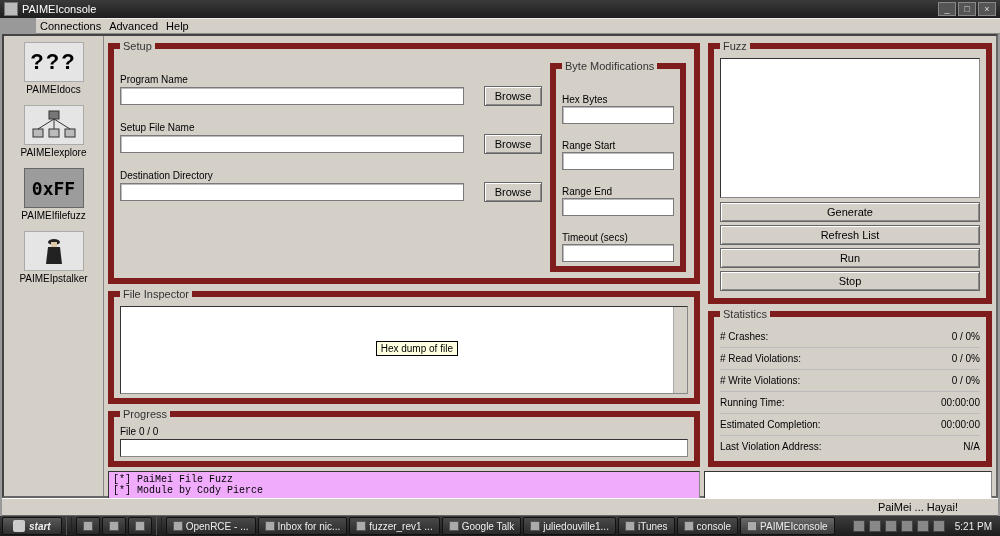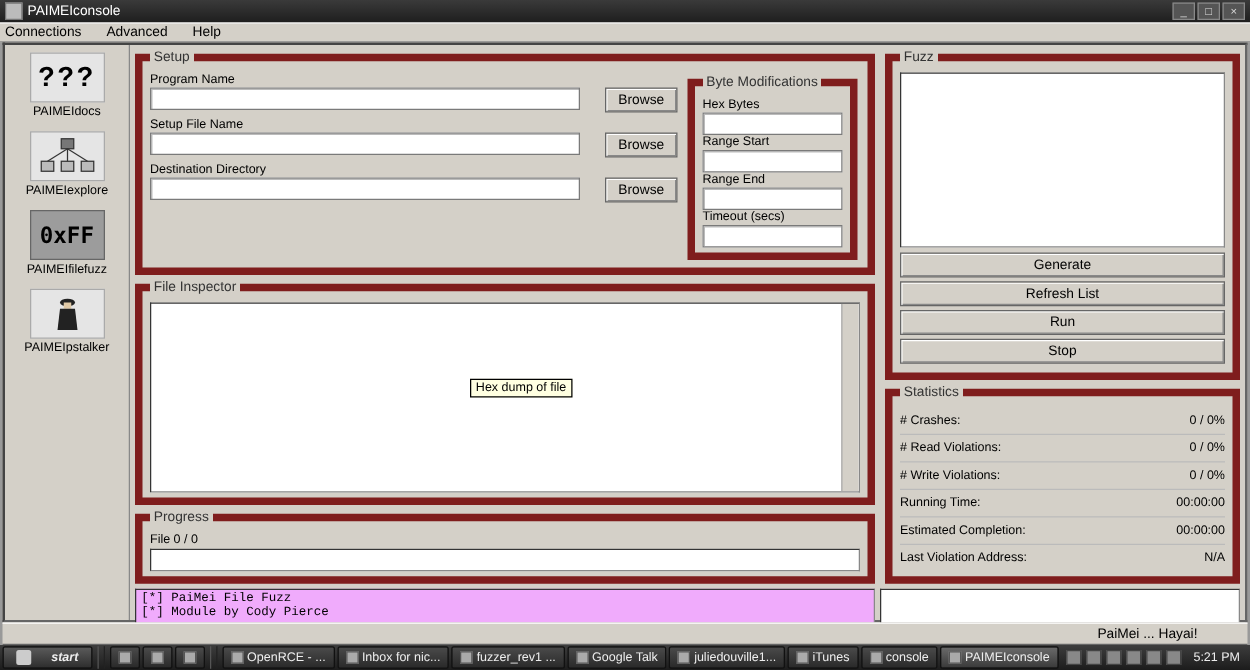--- a/index.html
+++ b/index.html
@@ -30,22 +30,23 @@
     display:flex; align-items:center; justify-content:center; color:#ddd; font-size:9px;
   }
   
   .menubar {
     height: 16px;
     background: #d4d0c8;
     border-top:1px solid #eee;
     border-bottom:1px solid #888;
     display:flex; align-items:center;
     padding: 0 4px;
-    gap: 20px;
+    gap: 8px;
     font-size:11px;
+    margin-left:36px;
   }
   
   .shell {
     position:absolute;
     top: 34px; left: 2px; right: 2px; bottom: 38px;
     border: 2px solid #666;
     border-top-color:#444;
     border-left-color:#444;
     background: #d4d0c8;
     display:flex;
@@ -79,22 +80,22 @@
   .col-right { width: 288px; display:flex; flex-direction:column; }
   fieldset {
     border:6px solid #7f1d1d;
     margin:2px;
     padding: 6px 6px 4px 6px;
     font-size:11px;
     background:#d4d0c8;
     position:relative;
   }
   fieldset > legend { padding:0 3px; font-size:11px; color:#333;}
-  .lbl { font-size:10px; display:block; margin-bottom:1px; margin-top:0;}
-  .row { display:flex; gap:20px; margin-bottom:4px;}
+  .lbl { font-size:10px; display:block; margin-bottom:1px; margin-top:16px;}
+  .row { display:flex; align-items:center; gap:20px; margin-bottom:4px;}
   .txt {
     flex:1; height:18px; border:1px solid #7a7a7a; background:#fff;
     box-shadow: inset 1px 1px 0 #bbb; font-size:11px; padding:1px 3px;
   }
   .btn {
     height:20px; min-width:58px; border:1px solid #666; background:#d4d0c8;
     box-shadow: inset 1px 1px 0 #fff, inset -1px -1px 0 #888;
     font-size:11px; padding:0 8px;
   }
   .btn-wide { width:100%; margin-bottom:3px; }
@@ -141,21 +142,21 @@
   }
   
   .taskbar {
     position:absolute; left:0; right:0; bottom:0; height:20px;
     background: linear-gradient(#3d3d3d,#1c1c1c);
     display:flex; align-items:center; gap:2px; padding:0 2px;
     color:#eee; font-size:10px;
   }
   .taskbar .start {
     height:18px; padding:0 10px; background:linear-gradient(#5a5a5a,#2e2e2e);
-    border:1px solid #111; border-radius:2px; display:flex; align-items:center; gap:16px; font-style:italic; font-weight:bold;
+    border:1px solid #111; border-radius:2px; display:flex; align-items:center; gap:4px; font-style:italic; font-weight:bold;
   }
   .taskbar .tbtn {
     height:18px; padding:0 6px; background:linear-gradient(#4a4a4a,#2a2a2a);
     border:1px solid #111; border-radius:2px; display:flex; align-items:center; gap:3px;
     max-width:100px; overflow:hidden; white-space:nowrap;
   }
   .taskbar .tbtn .ticon { width:10px; height:10px; background:#aaa; border:1px solid #555;}
   .taskbar .tbtn.active { background:linear-gradient(#6a6a6a,#3a3a3a);}
   .taskbar .sep { width:6px; height:18px; border-left:1px solid #555; border-right:1px solid #222; margin:0 2px;}
   .taskbar .tray { margin-left:auto; display:flex; align-items:center; gap:4px;}

